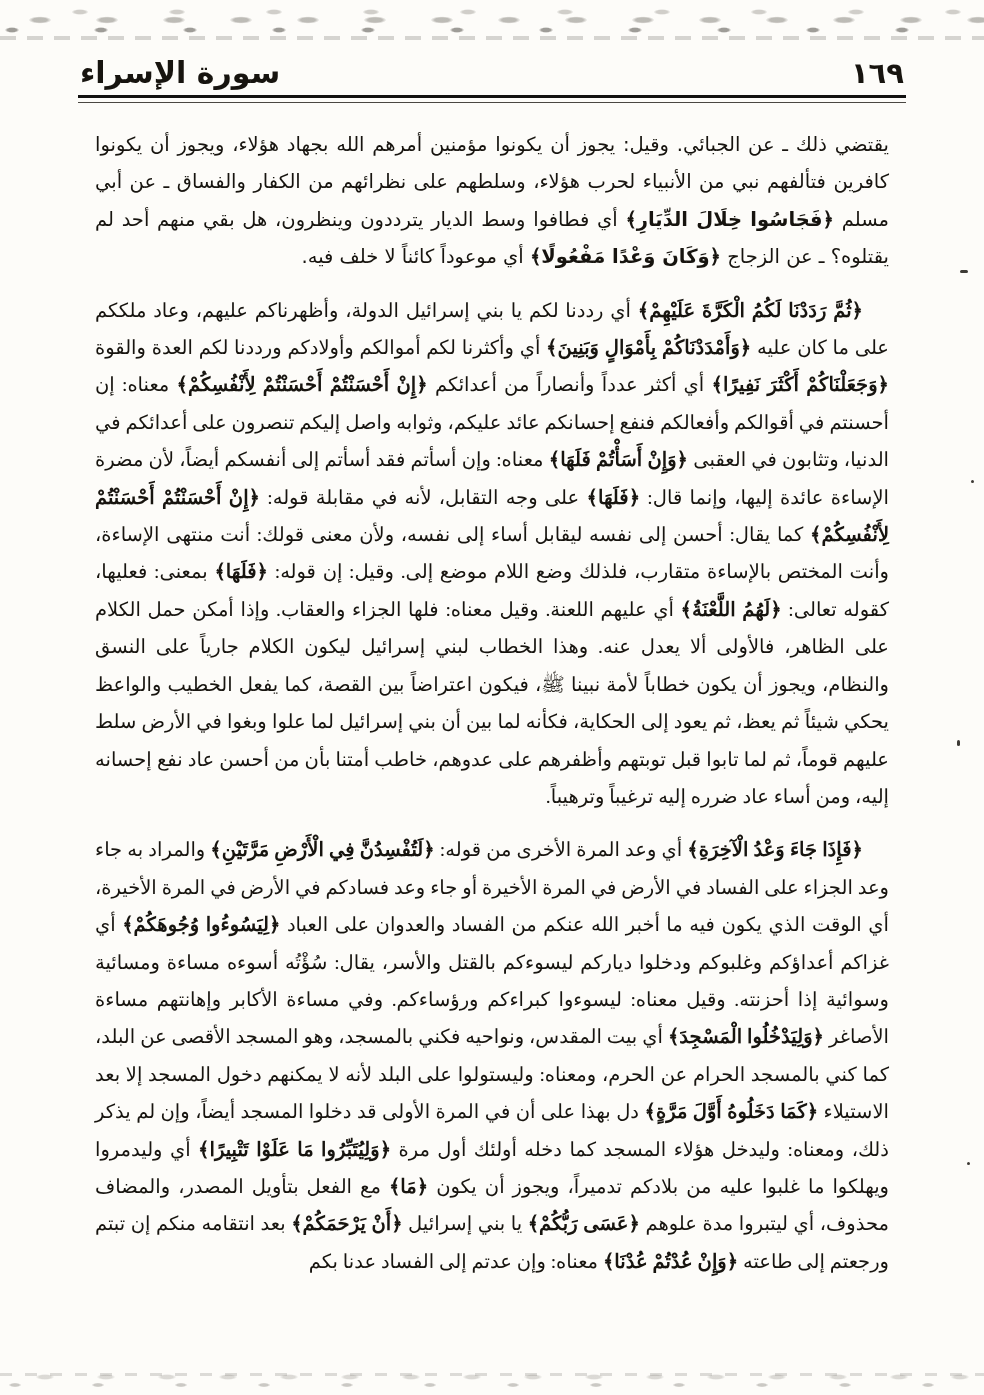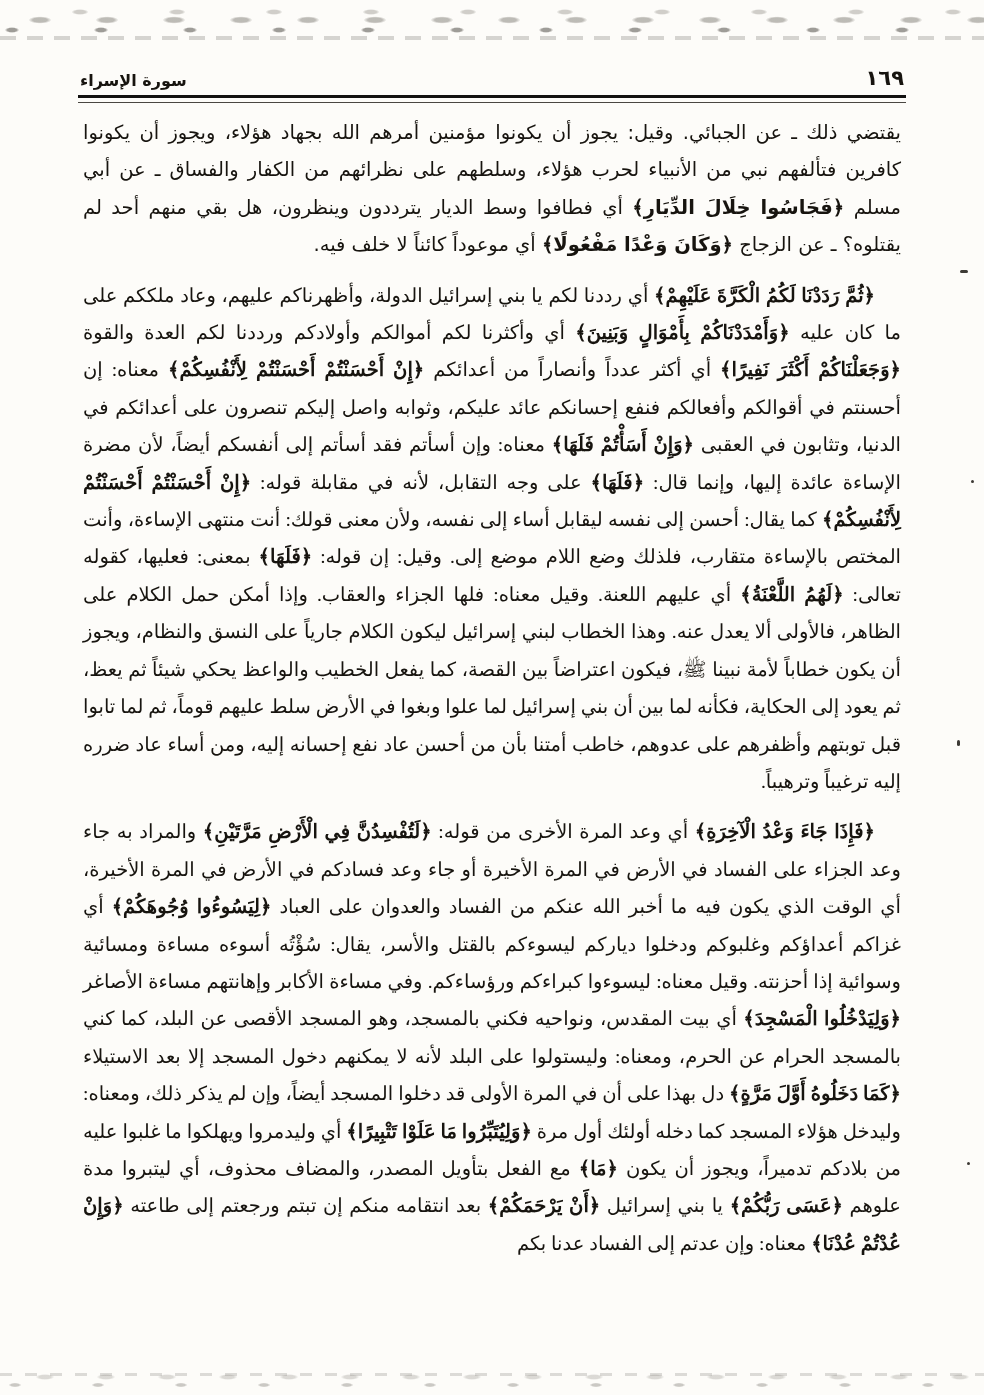--- a/index.html
+++ b/index.html
@@ -37,38 +37,38 @@
       radial-gradient(ellipse 6px 2px at 70px 22px, rgba(110,108,102,.32) 0 45%, transparent 72%),
       repeating-linear-gradient(90deg, rgba(120,118,112,.25) 0 12px, transparent 12px 25px);
     background-size:83px 28px, 61px 28px, 47px 28px, 100% 3px;
     background-position:0 0,0 0,0 0,0 6px;
     background-repeat:repeat,repeat,repeat,no-repeat;
   }
   .header{
     position:absolute;top:50px;left:80px;right:80px;height:40px;
     display:flex;flex-direction:row;justify-content:space-between;align-items:flex-end;
   }
-  .page-number{font-size:21px;font-weight:bold;letter-spacing:2px;direction:ltr;}
-  .surah-title{font-size:16px;font-weight:bold;}
+  .page-number{font-size:29px;font-weight:bold;letter-spacing:2px;direction:ltr;}
+  .surah-title{font-size:30px;font-weight:bold;}
   .rule{
     position:absolute;top:95px;left:78px;right:78px;height:9px;
     border-top:3px solid #121110;
   }
   .rule::after{
     content:"";display:block;margin-top:4px;height:1px;background:#4a4742;
   }
   .content{
     position:absolute;top:110px;right:79px;left:79px;bottom:30px;
     overflow:hidden;
     direction:rtl;
     text-align:justify;
     font-size:19.5px;
     line-height:37.4px;
   }
-  .para{margin:4px;}
+  .para{margin:16px;}
   .para + .para{margin-top:13px;font-family:Liberation Serif, serif;}
   .para.indent{text-indent:26px;}
   .quran{font-weight:bold;}
   .speck{position:absolute;background:#3d3a35;border-radius:50%;}
   .speck.s1{right:16px;top:270px;width:8px;height:3px;border-radius:2px;}
   .speck.s2{right:10px;top:480px;width:3px;height:3px;}
   .speck.s3{right:24px;top:740px;width:3px;height:6px;border-radius:2px;}
   .speck.s4{right:14px;top:1162px;width:3px;height:3px;}
 </style>
 </head>

